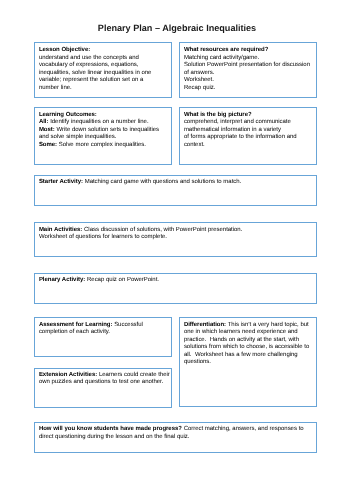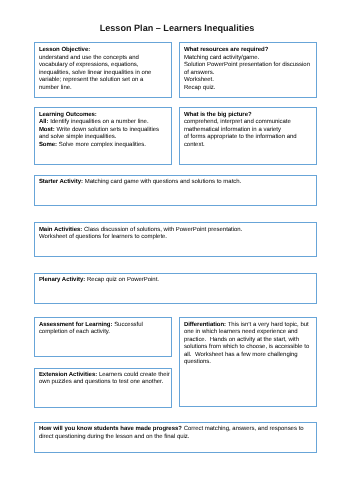--- a/index.html
+++ b/index.html
@@ -45,21 +45,21 @@
   .box.pt { padding-top: 4.3px; }
   .ln { display: block; white-space: nowrap; }
   .pre { white-space: pre-wrap; }
   .ln-wrap { display: block; }
 </style>
 </head>
 <body>
 
 <div class="page">
 
-  <div class="doc-title">Lesson Plan – Learners Inequalities</div>
+  <div class="doc-title">Plenary Plan – Algebraic Inequalities</div>
 
   <div class="box pt" style="left:34px;top:42px;width:137.5px;height:55.5px">
     <span class="ln"><b>Lesson Objective:</b></span>
     <span class="ln">understand and use the concepts and</span>
     <span class="ln">vocabulary of expressions, equations,</span>
     <span class="ln">inequalities, solve linear inequalities in one</span>
     <span class="ln">variable; represent the solution set on a</span>
     <span class="ln">number line.</span>
   </div>
 

